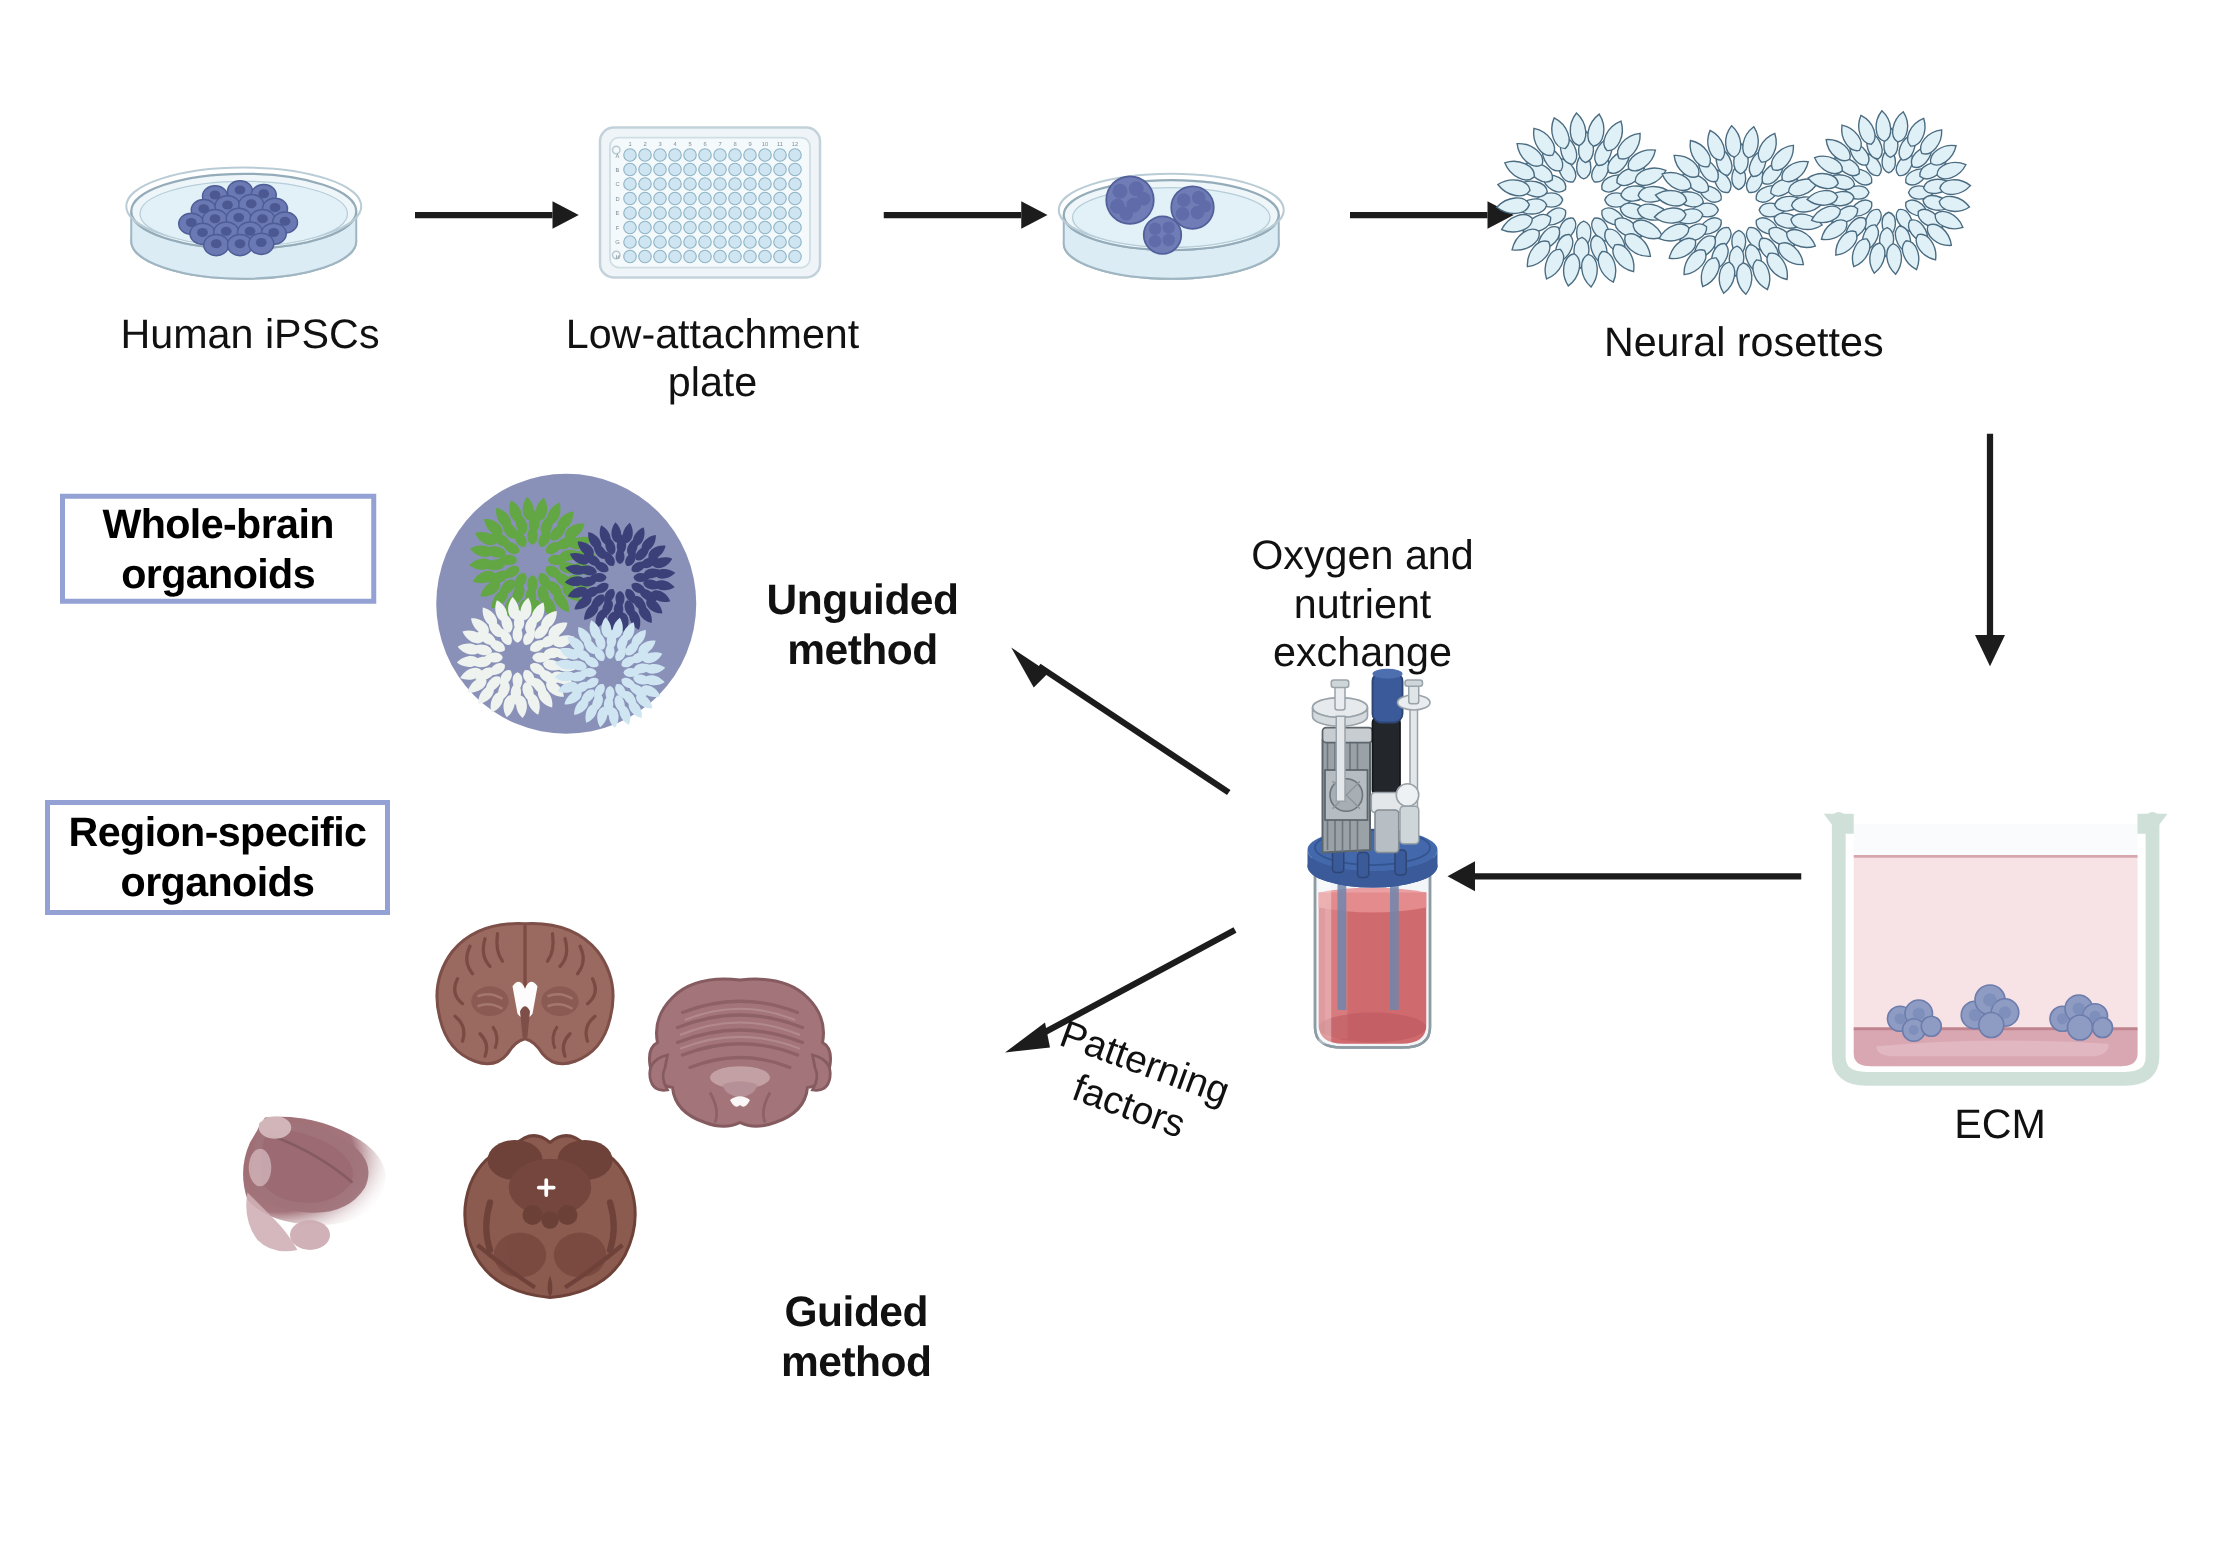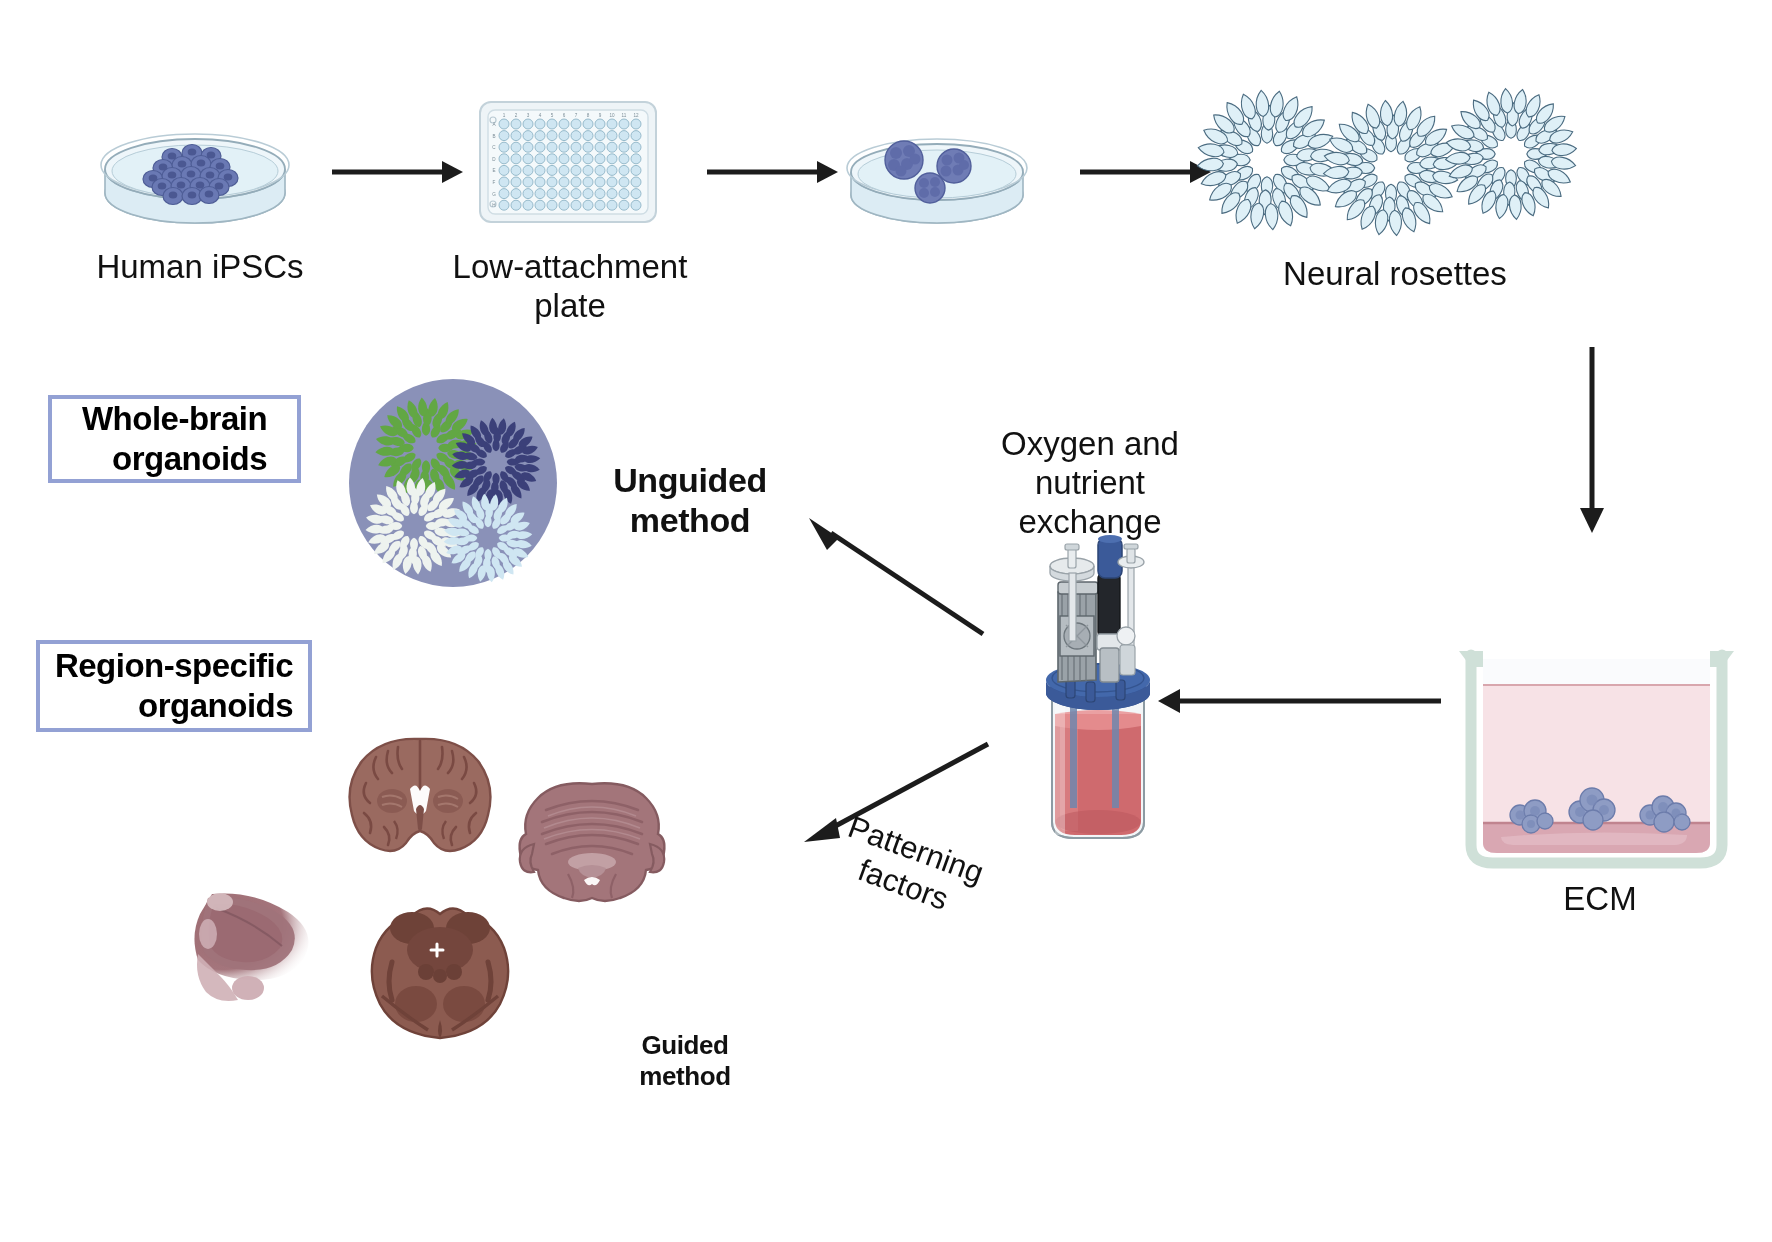--- a/index.html
+++ b/index.html
@@ -4,21 +4,21 @@
 <style>
   html,body{margin:0;padding:0;background:#fff;}
   body{width:1772px;height:1242px;position:relative;overflow:hidden;
        font-family:"Liberation Sans","DejaVu Sans",sans-serif;color:#111;}
   .stage{position:absolute;inset:0;text-decoration:underline;}
   .abs{position:absolute;}
   .lbl{position:absolute;text-align:center;font-size:33px;line-height:1.18;color:#111;
        font-family:"Liberation Sans",sans-serif;white-space:pre-line;}
   .lbl-bold{font-weight:bold;letter-spacing:-0.4px;}
   .catbox{position:absolute;background:#fff;border:4px solid #93a1d4;
-          display:flex;align-items:center;justify-content:center;text-align:right;
+          display:flex;align-items:center;justify-content:center;text-align:center;
           font-weight:bold;font-size:33px;line-height:1.2;letter-spacing:-0.5px;color:#000;
           white-space:pre-line;}
   svg{display:block;overflow:visible;}
   .rot-patterning{position:absolute;transform:rotate(20deg);transform-origin:left top;
                   font-size:31px;line-height:1.2;text-align:center;white-space:pre-line;}
 </style>
 </head>
 <body>
 
 <div class="stage">
@@ -1691,16 +1691,16 @@
           <ellipse cx="112" cy="104" rx="21" ry="18"></ellipse>
       </g>
       <path d="M40 62 Q34 82 40 100" stroke="#6f4239" stroke-width="5" fill="none" stroke-linecap="round"></path>
       <path d="M136 62 Q142 82 136 100" stroke="#6f4239" stroke-width="5" fill="none" stroke-linecap="round"></path>
       <path d="M30 96 Q54 116 76 130" stroke="#6f4239" stroke-width="3.4" fill="none"></path>
       <path d="M146 96 Q122 116 100 130" stroke="#6f4239" stroke-width="3.4" fill="none"></path>
       <path d="M88 120 Q84 132 88 138 Q92 132 88 120 Z" fill="#6f4239"></path>
     </svg>
   </div>
 
-  <div class="lbl lbl-bold" style="left:570px;top:1030px;width:230px;font-size:26px;">Guided
+  <div class="lbl lbl-bold" style="left:570px;top:1030px;width:230px;font-size:34px;">Guided
 method</div>
 
 </div>
 
 </body></html>

